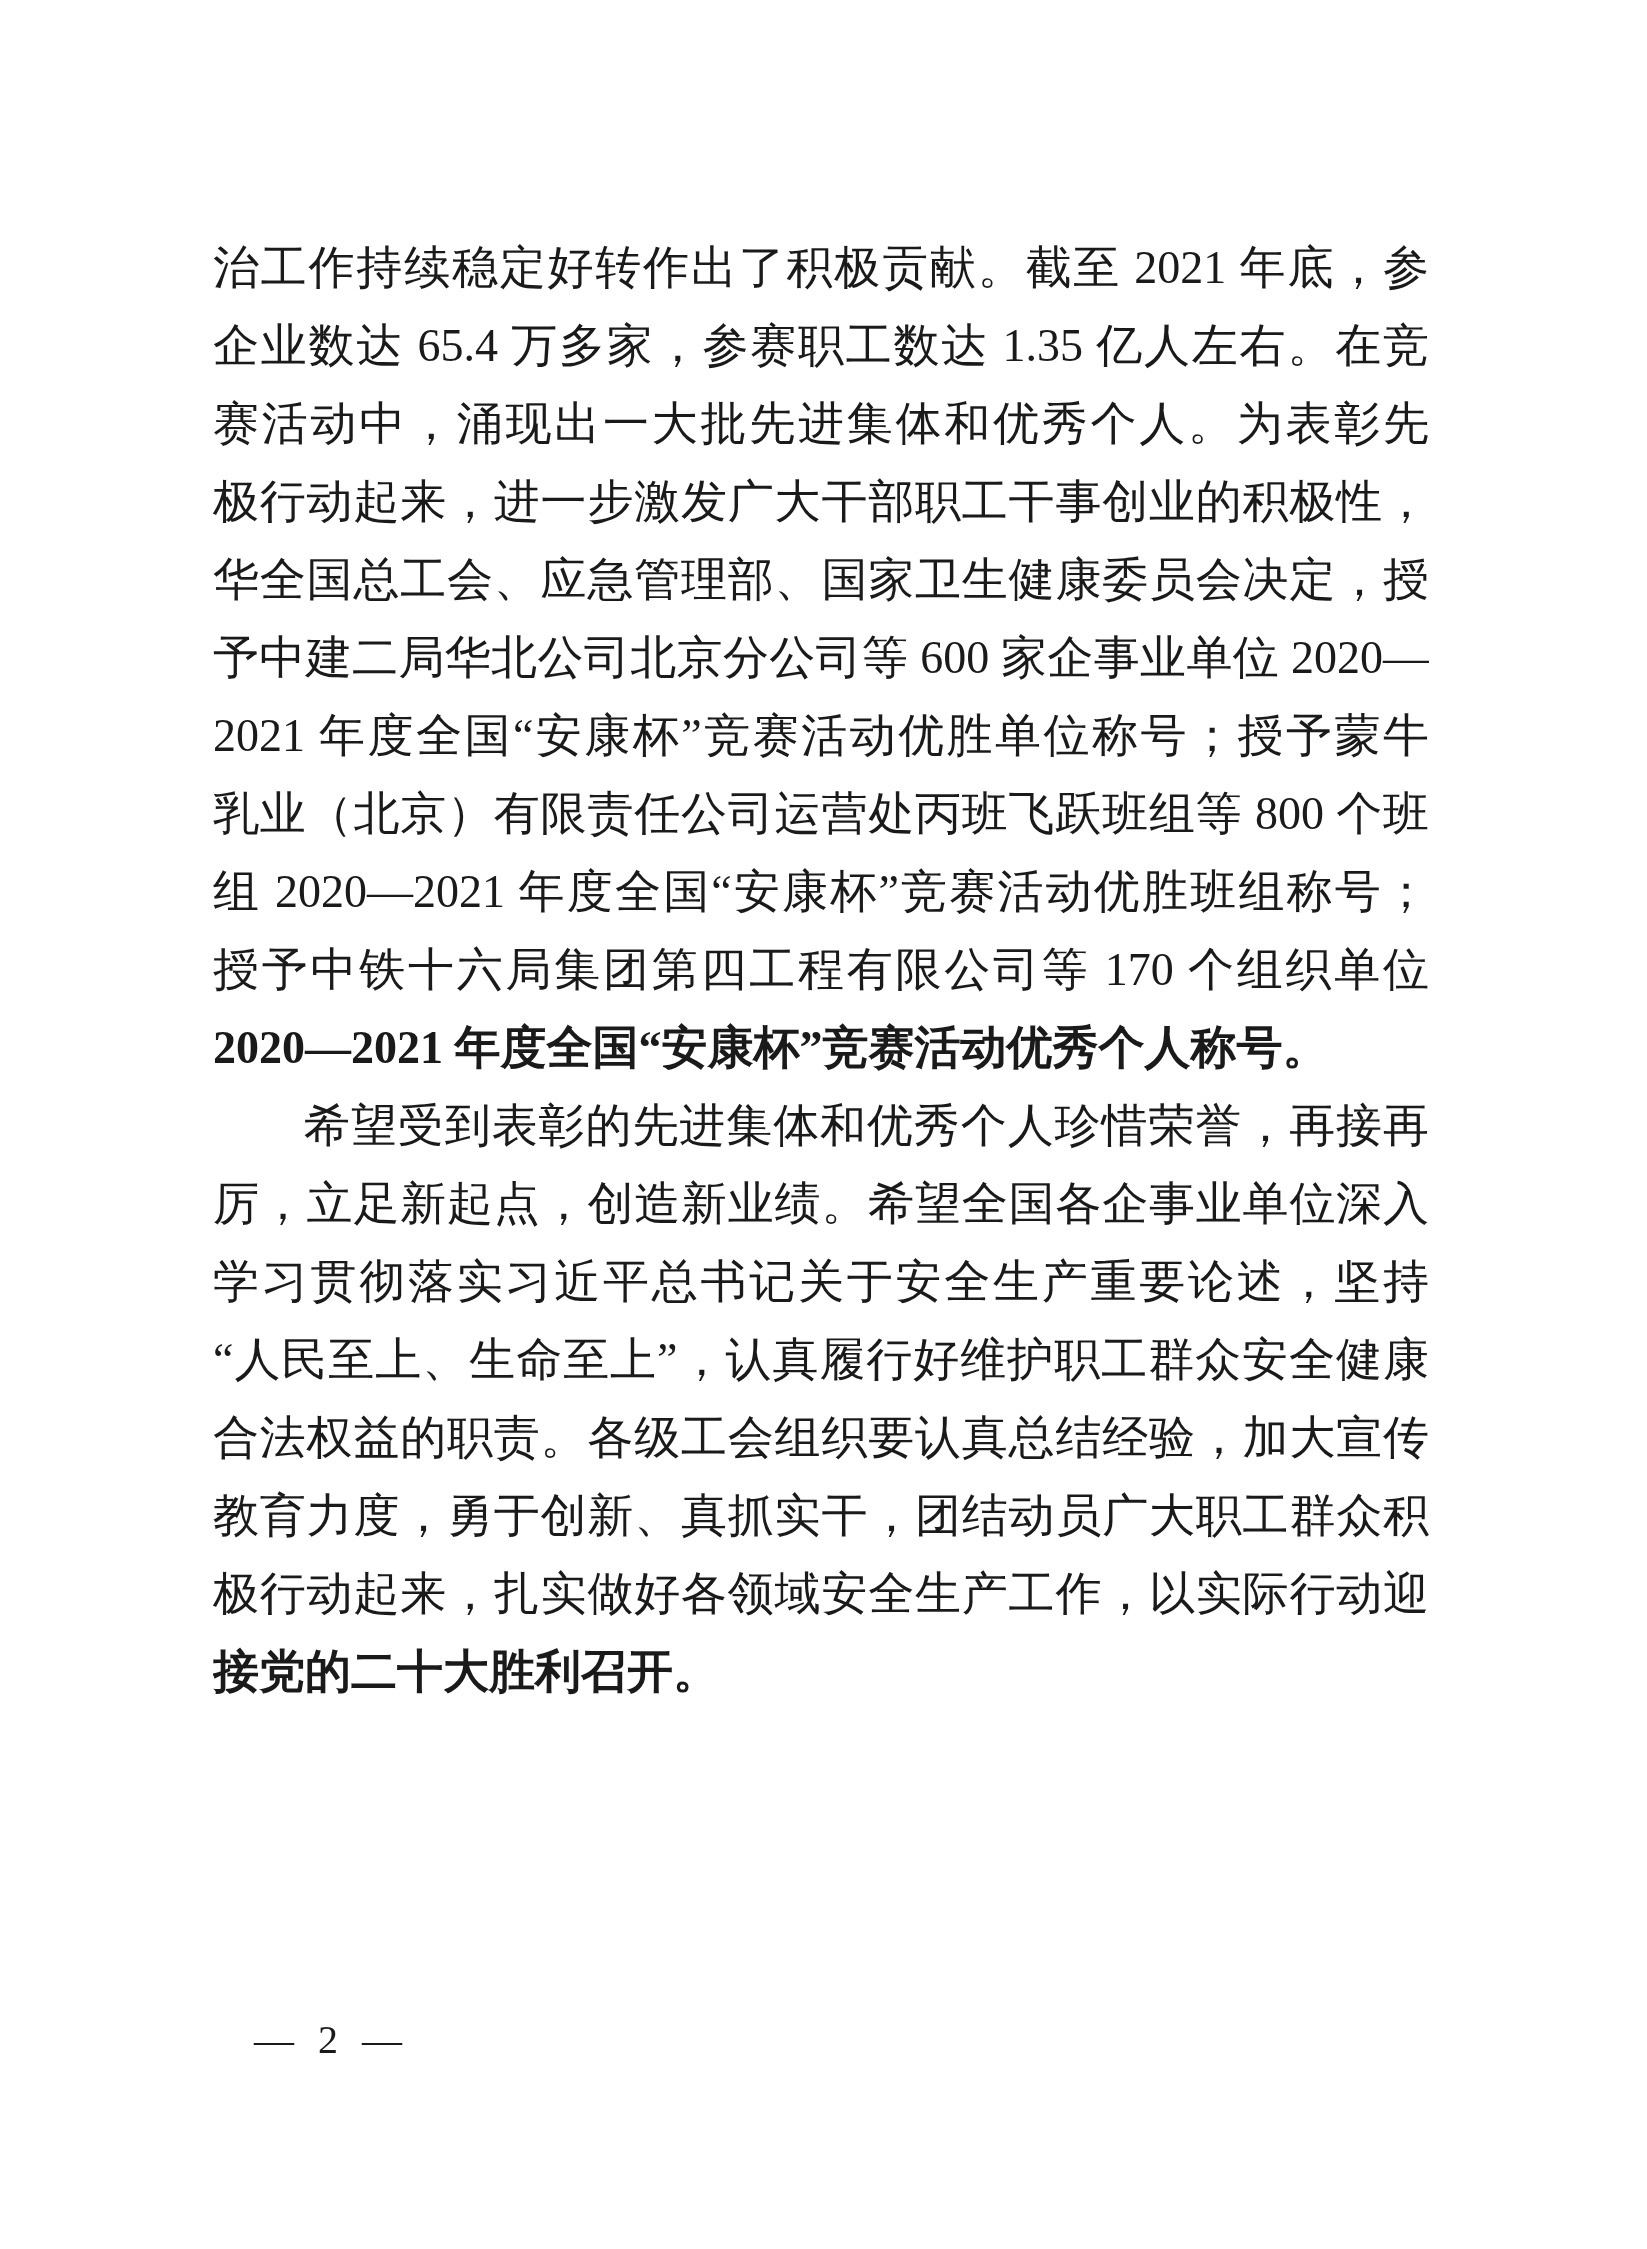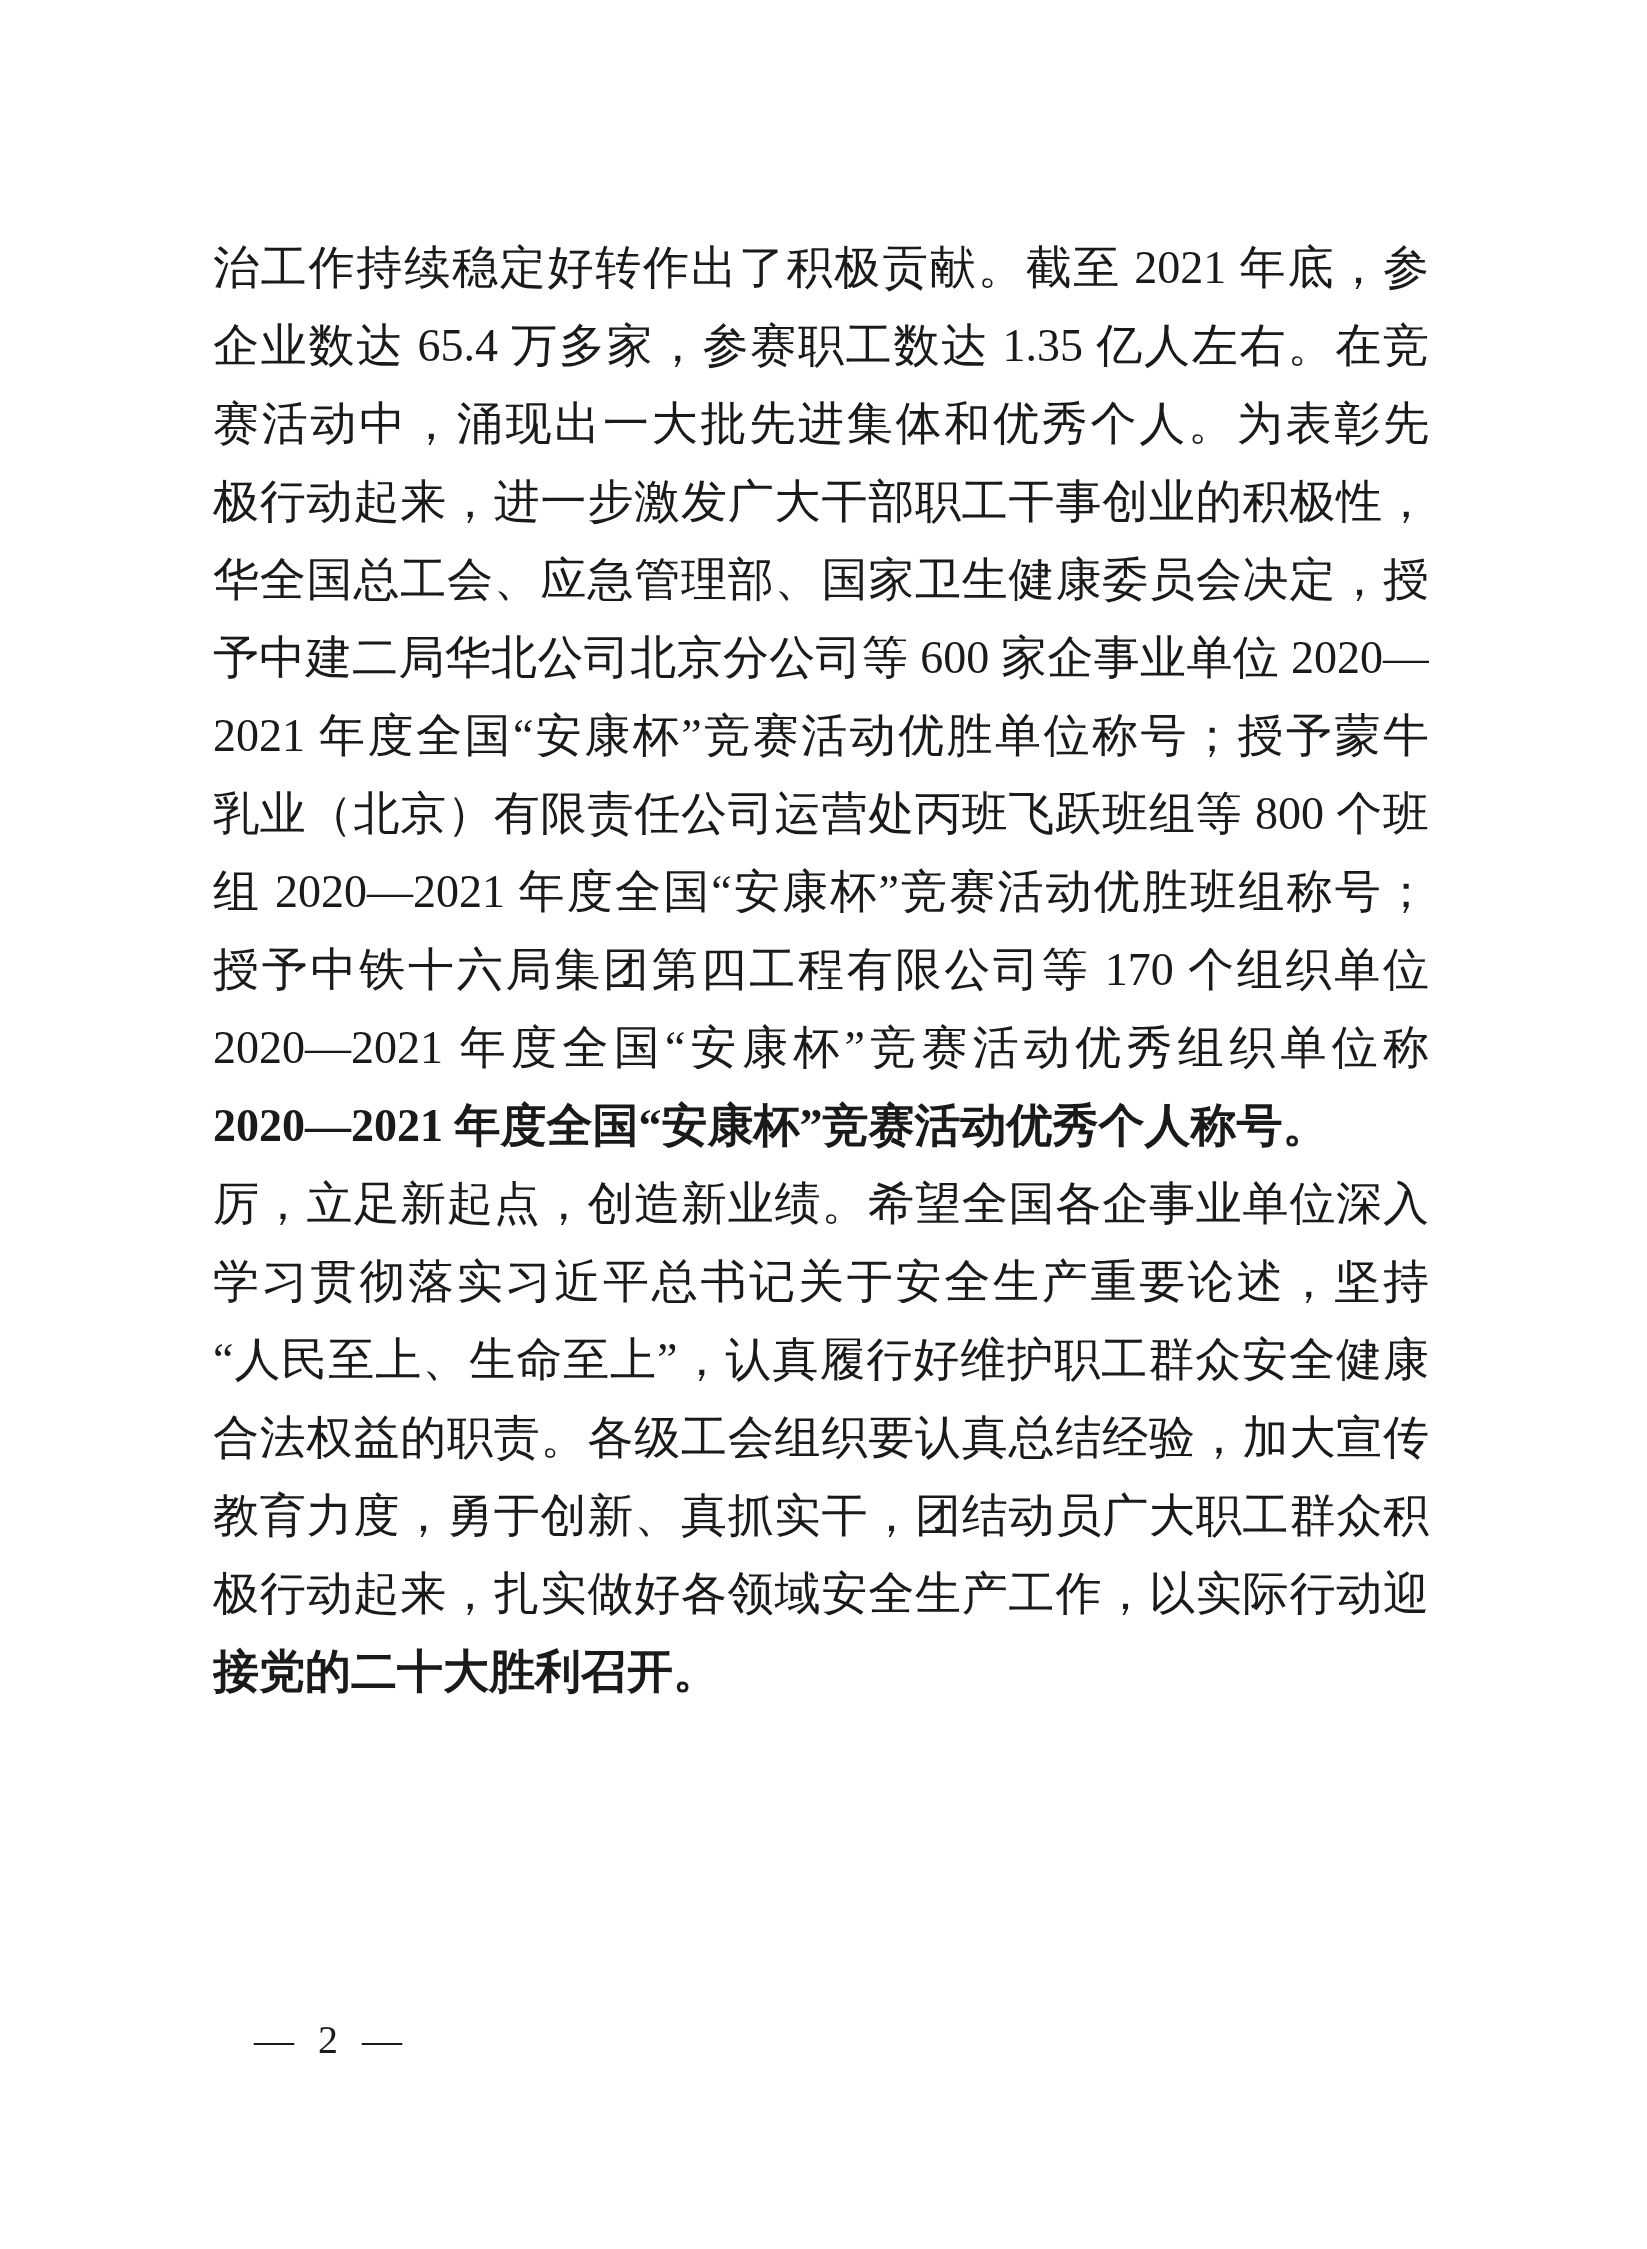--- a/index.html
+++ b/index.html
@@ -58,23 +58,23 @@
     <div class="line">治工作持续稳定好转作出了积极贡献。截至 2021 年底，参赛</div>
     <div class="line">企业数达 65.4 万多家，参赛职工数达 1.35 亿人左右。在竞</div>
     <div class="line">赛活动中，涌现出一大批先进集体和优秀个人。为表彰先进、</div>
     <div class="line">极行动起来，进一步激发广大干部职工干事创业的积极性，中</div>
     <div class="line">华全国总工会、应急管理部、国家卫生健康委员会决定，授</div>
     <div class="line">予中建二局华北公司北京分公司等 600 家企事业单位 2020—</div>
     <div class="line">2021 年度全国“安康杯”竞赛活动优胜单位称号；授予蒙牛</div>
     <div class="line">乳业（北京）有限责任公司运营处丙班飞跃班组等 800 个班</div>
     <div class="line">组 2020—2021 年度全国“安康杯”竞赛活动优胜班组称号；</div>
     <div class="line">授予中铁十六局集团第四工程有限公司等 170 个组织单位</div>
-    <div class="line">2020—2021 年度全国“安康杯”竞赛活动优秀组织单位称</div>
     <div class="line para-end">2020—2021 年度全国“安康杯”竞赛活动优秀个人称号。</div>
 
+    <div class="line indent">希望受到表彰的先进集体和优秀个人珍惜荣誉，再接再</div>
     <div class="line">厉，立足新起点，创造新业绩。希望全国各企事业单位深入</div>
     <div class="line">学习贯彻落实习近平总书记关于安全生产重要论述，坚持</div>
     <div class="line">“人民至上、生命至上”，认真履行好维护职工群众安全健康</div>
     <div class="line">合法权益的职责。各级工会组织要认真总结经验，加大宣传</div>
     <div class="line">教育力度，勇于创新、真抓实干，团结动员广大职工群众积</div>
     <div class="line">极行动起来，扎实做好各领域安全生产工作，以实际行动迎</div>
     <div class="line para-end">接党的二十大胜利召开。</div>
   </div>
 
   <div class="page-footer">

